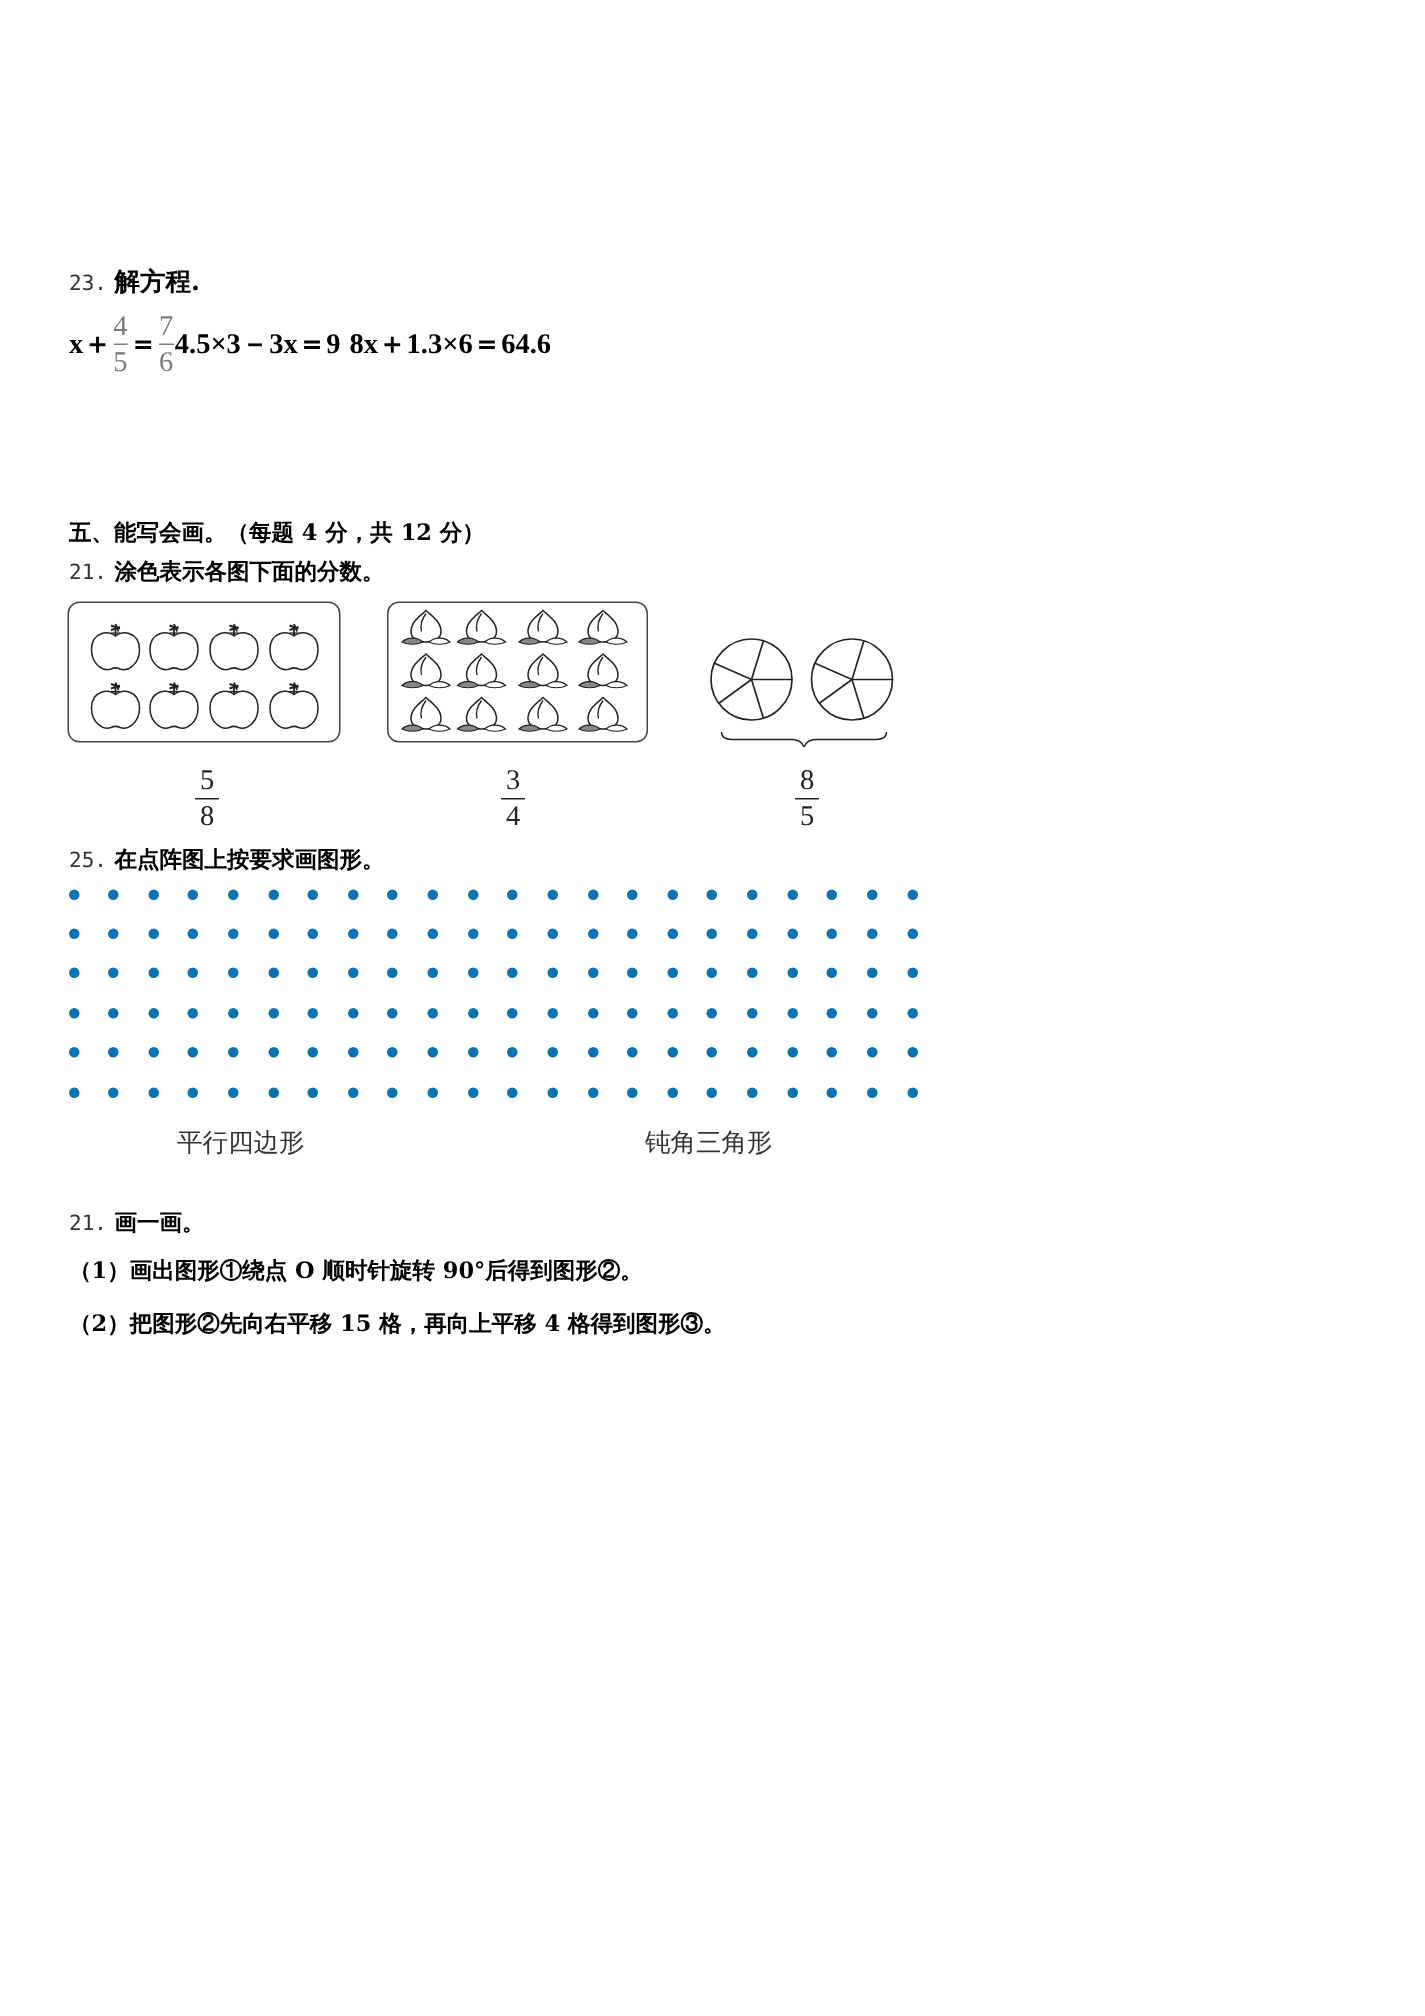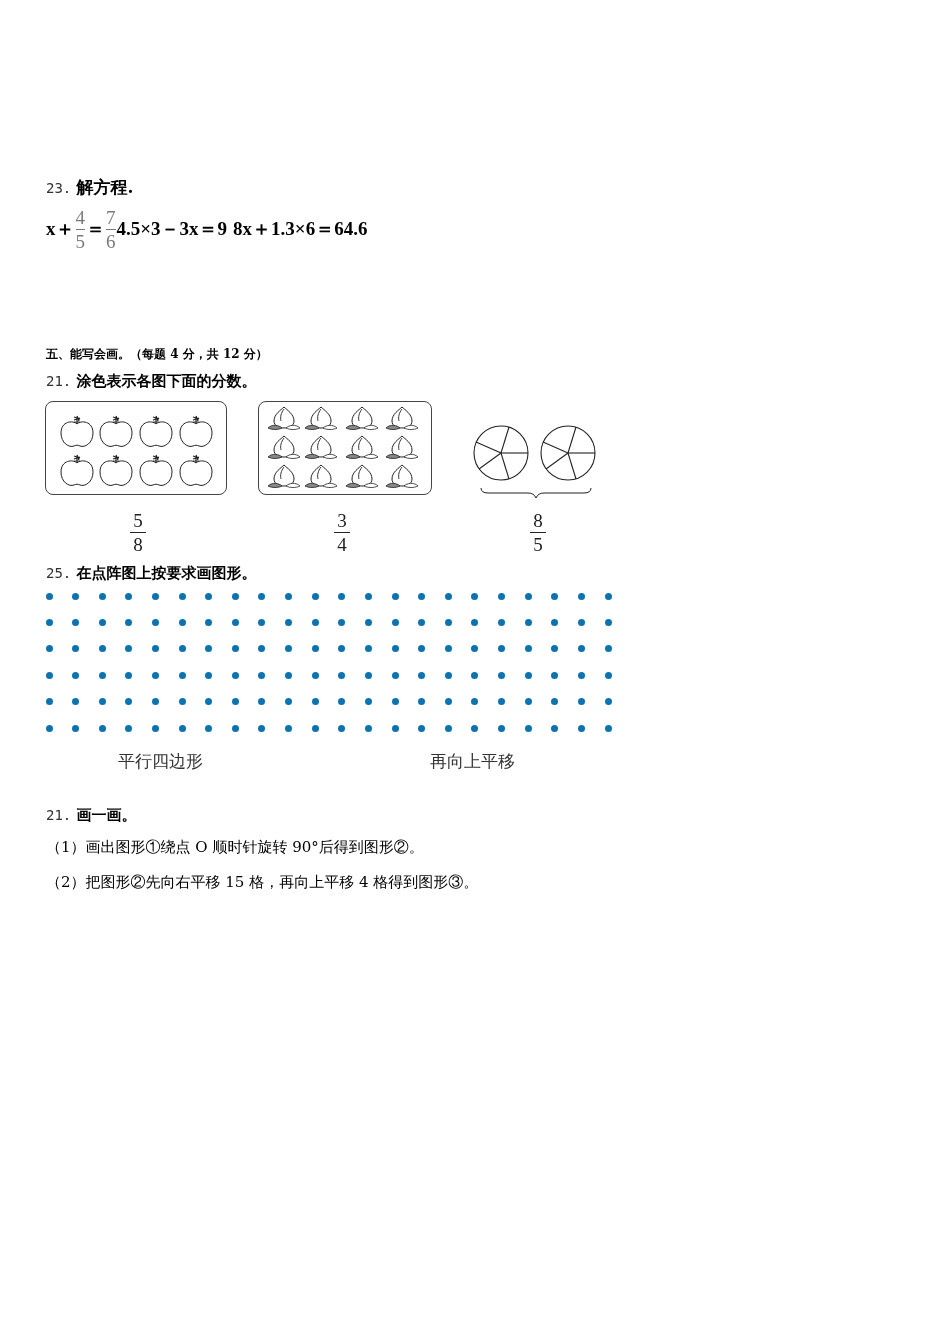--- a/index.html
+++ b/index.html
@@ -1,32 +1,32 @@
 <!DOCTYPE html>
 <html><head>
 <meta charset="utf-8">
 <style>
   html, body { margin: 0; padding: 0; background: #ffffff; }
   body { width: 950px; height: 1344px; position: relative; overflow: hidden;
          font-family: "DejaVu Serif", "Liberation Serif", serif; color: #000; }
   .abs { position: absolute; }
   .qnum { font-family: "DejaVu Sans Mono", "Liberation Mono", monospace; font-size: 14px; color: #333; }
   .qtext { font-size: 16px; font-weight: bold; }
-  .line { font-size: 12px; white-space: nowrap; }
+  .line { font-size: 15px; white-space: nowrap; }
   .eq { font-family: "Liberation Serif", serif; font-weight: bold; font-size: 19px; white-space: nowrap; display: flex; align-items: center; }
   .frac { display: inline-flex; flex-direction: column; align-items: center; line-height: 1; margin: 0 1px; }
   .frac .n, .frac .d { font-family: "Liberation Serif", serif; }
   .frac .bar { width: 100%; height: 0; border-top: 1.4px solid currentColor; margin: 2px 0; }
   .frac.gray { color: #7a7a7a; font-weight: normal; font-size: 19px; }
   .frac.big { font-size: 19px; font-weight: normal; color: #222; }
   .frac.big .bar { border-top: 1px solid #222; min-width: 16px; }
   .box { position: absolute; border: 1.2px solid #444; border-radius: 8px; background: #fff; }
   .dot { position: absolute; width: 7px; height: 7px; border-radius: 50%; background: #0d72b0; }
   .label { font-family: "DejaVu Serif", serif; font-size: 17px; color: #333; }
-  .sub { font-size: 15px; font-weight: normal; white-space: nowrap; }
+  .sub { font-size: 15px; font-weight: bold; white-space: nowrap; }
 </style>
 </head>
 <body>
 
 <div class="abs" style="left:46px; top:176px;">
   <span class="qnum">23.</span>
   <span class="qtext" style="font-size:17px;">解方程.</span>
 </div>
 
 <div class="abs eq" style="left:46px; top:206px; height:46px;">
@@ -275,20 +275,20 @@
     <div class="dot" style="left: 444.786px; top: 724.5px; background: rgb(13, 114, 176);"></div>
     <div class="dot" style="left: 471.405px; top: 724.5px; background: rgb(13, 114, 176);"></div>
     <div class="dot" style="left: 498.024px; top: 724.5px; background: rgb(13, 114, 176);"></div>
     <div class="dot" style="left: 524.643px; top: 724.5px; background: rgb(13, 114, 176);"></div>
     <div class="dot" style="left: 551.262px; top: 724.5px; background: rgb(13, 114, 176);"></div>
     <div class="dot" style="left: 577.881px; top: 724.5px; background: rgb(13, 114, 176);"></div>
     <div class="dot" style="left: 604.5px; top: 724.5px; background: rgb(13, 114, 176);"></div>
   </div>
 
 <div class="abs label" style="left:118px; top:750px;">平行四边形</div>
-<div class="abs label" style="left:430px; top:750px;">再向上平移</div>
+<div class="abs label" style="left:430px; top:750px;">钝角三角形</div>
 
 <div class="abs" style="left:46px; top:805px;">
   <span class="qnum">21.</span>
   <span class="qtext" style="font-size:15px;">画一画。</span>
 </div>
 <div class="abs sub" style="left:46px; top:838px;">（1）画出图形①绕点 O 顺时针旋转 90°后得到图形②。</div>
 <div class="abs sub" style="left:46px; top:873px;">（2）把图形②先向右平移 15 格，再向上平移 4 格得到图形③。</div>
 
 </body></html>

